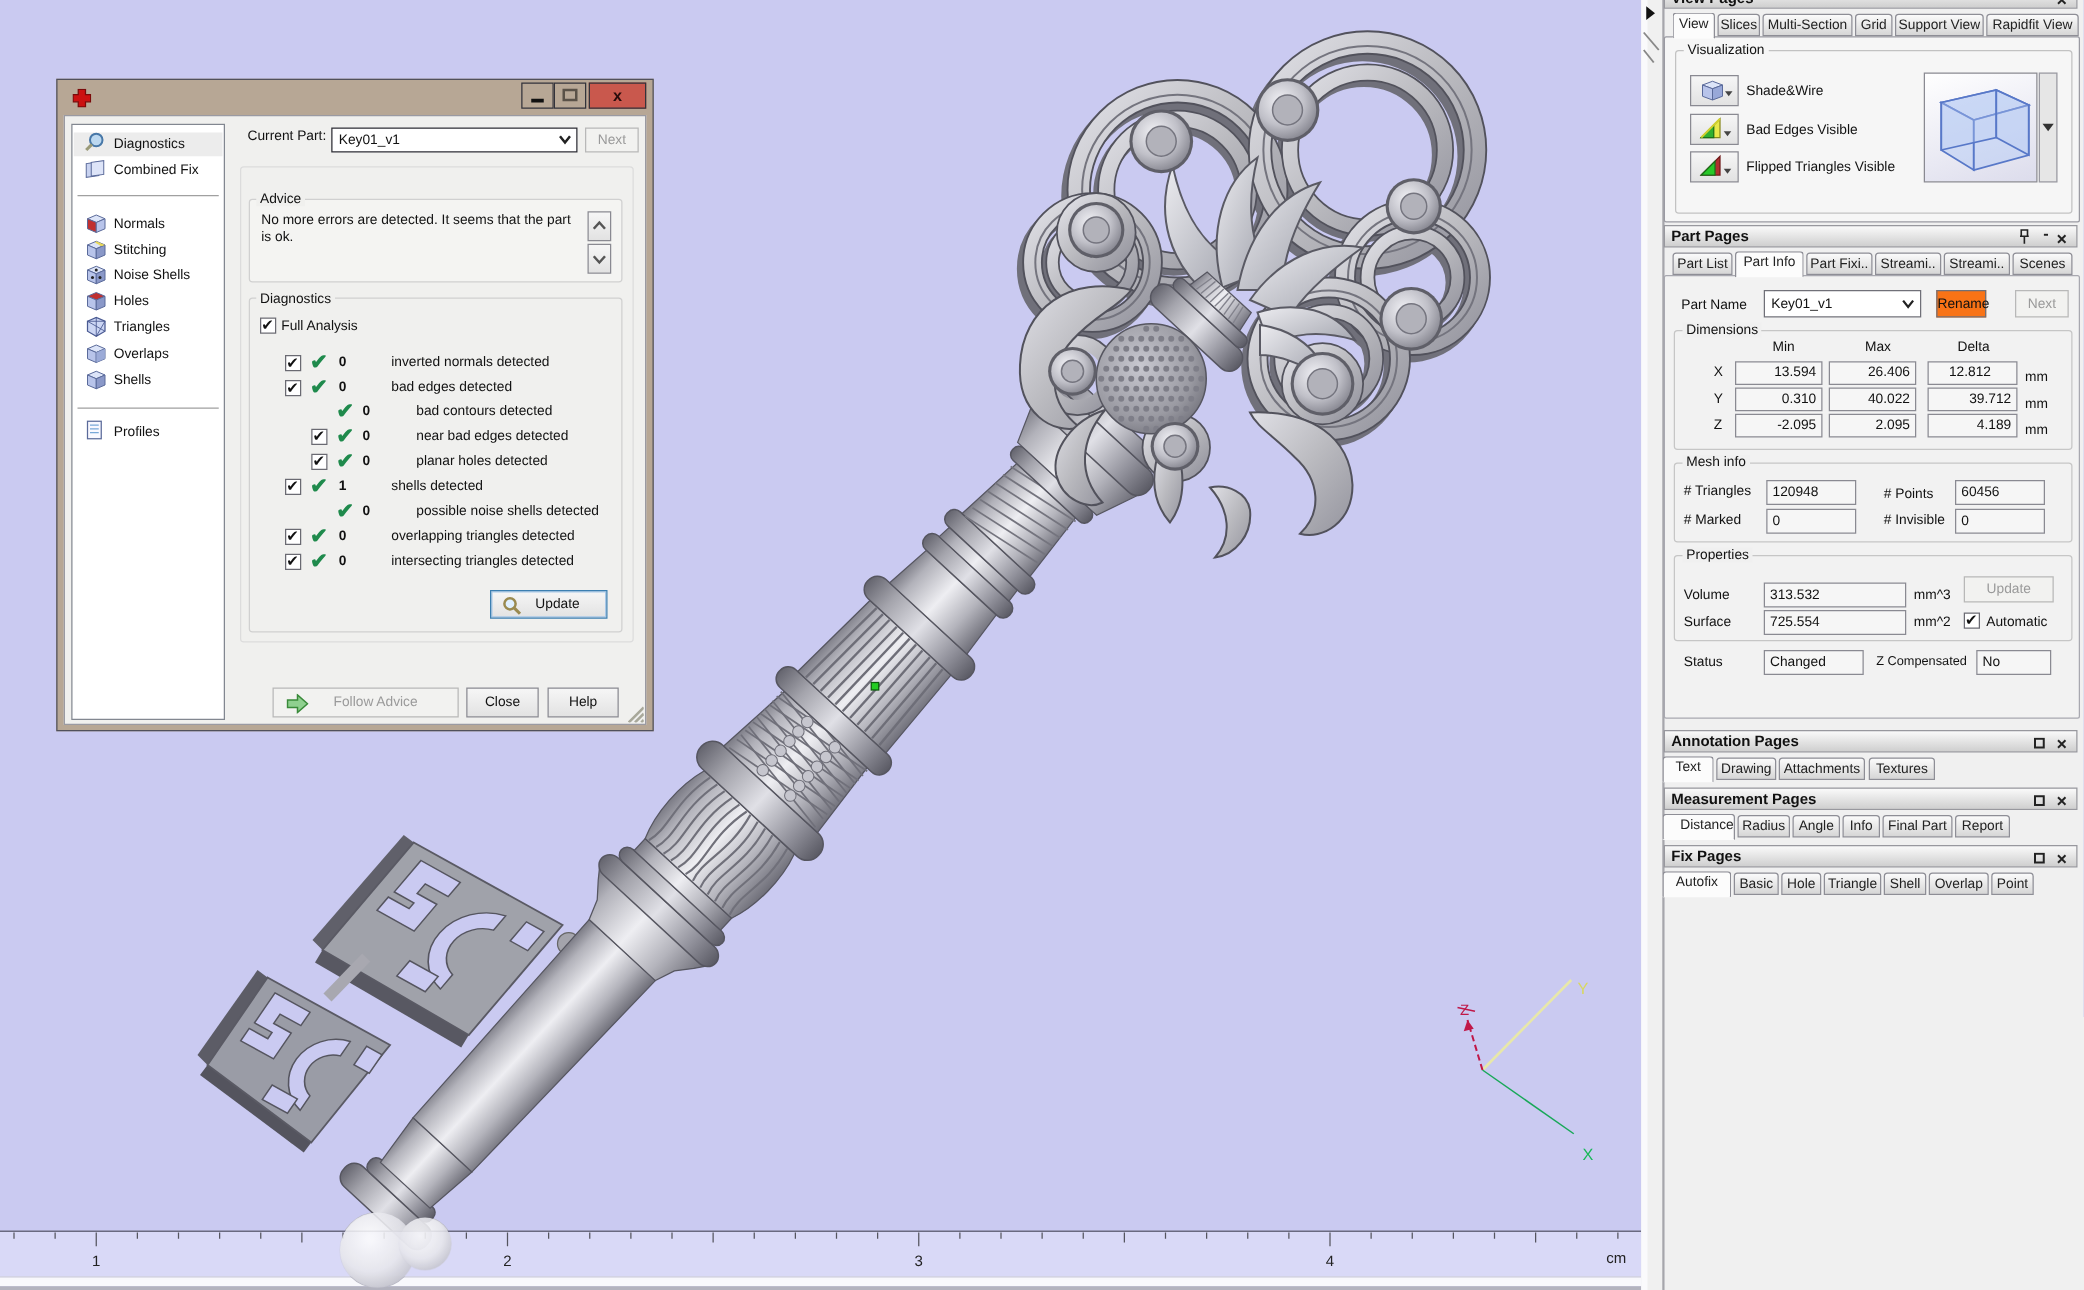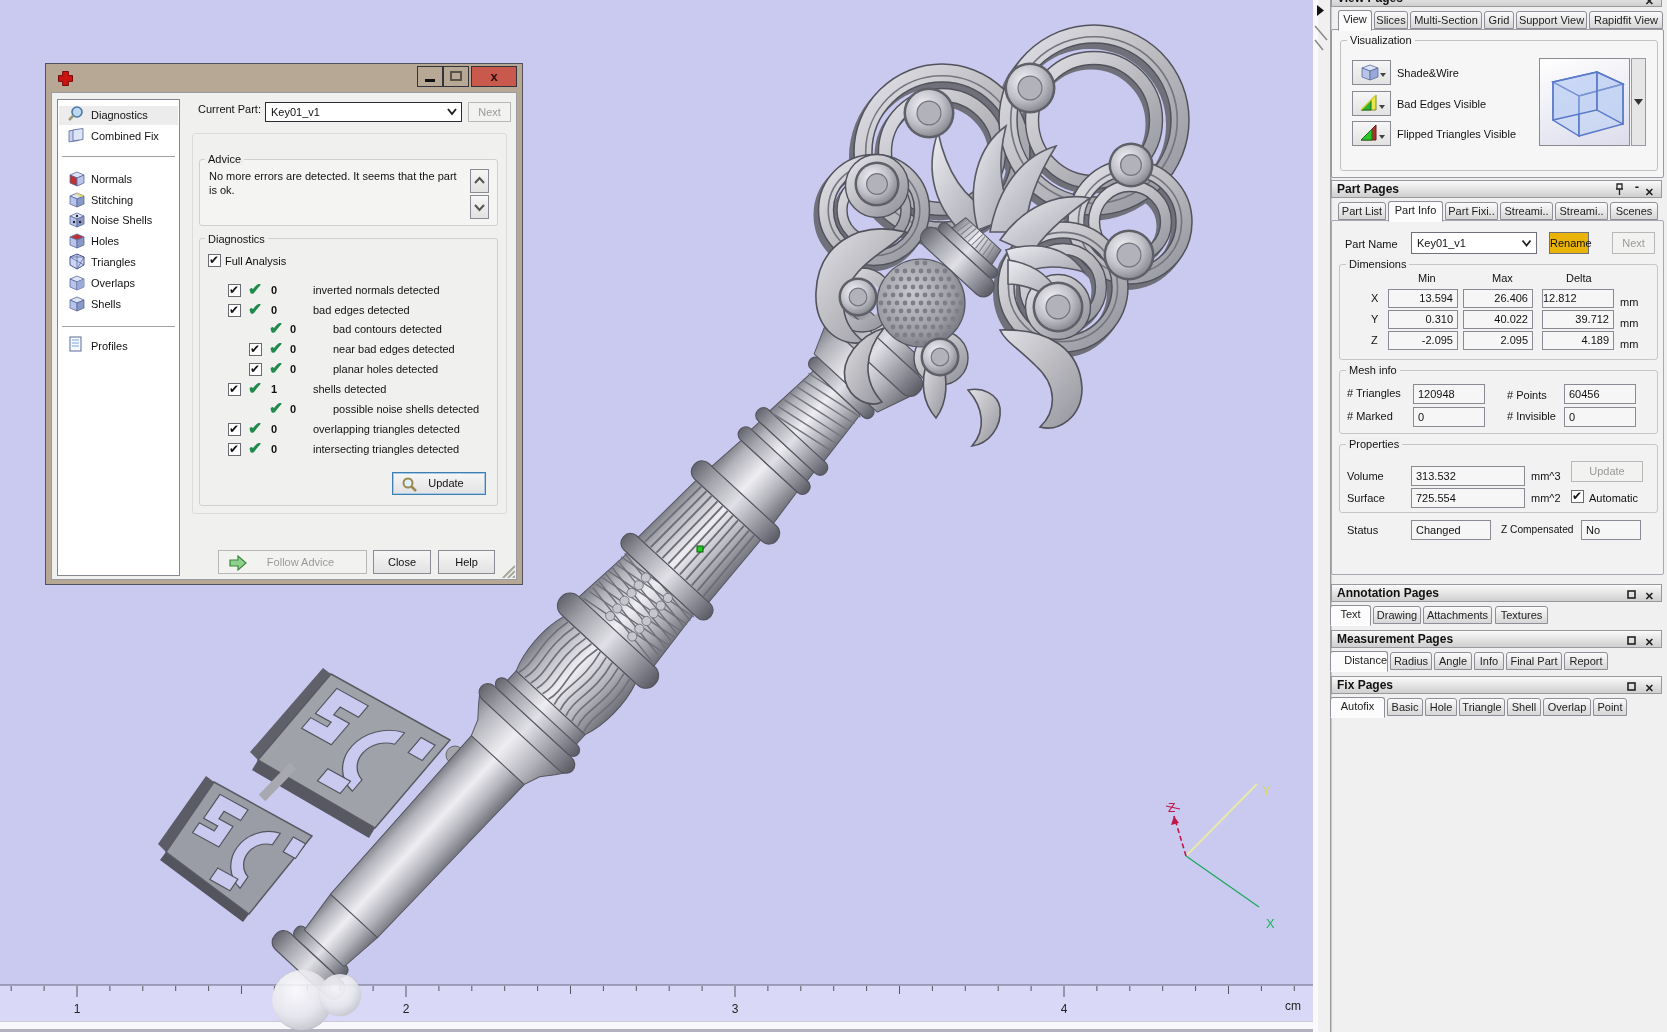--- a/index.html
+++ b/index.html
@@ -688,31 +688,31 @@
     <div class="tab" style="left:25px;top:202px;width:48px;height:18px;">Part List</div>
     <div class="tab act" style="left:75px;top:201px;width:55px;height:21px;z-index:4;">Part Info</div>
     <div class="tab" style="left:132px;top:202px;width:53px;height:18px;text-align:center;">Part Fixi..</div>
     <div class="tab" style="left:187px;top:202px;width:53px;height:18px;">Streami..</div>
     <div class="tab" style="left:242px;top:202px;width:53px;height:18px;">Streami..</div>
     <div class="tab" style="left:297px;top:202px;width:48px;height:18px;">Scenes</div>
     <div class="plabel" style="left:32px;top:238px">Part Name</div>
     <div class="field" style="left:98px;top:232px;width:126px;height:22px;line-height:20px;padding-left:5px">Key01_v1<svg class="abs" style="right:4px;top:6px" width="11" height="9">
         <path d="M1.5 1.5 L5.5 6.5 L9.5 1.5" fill="none" stroke="#222" stroke-width="1.8"></path>
       </svg></div>
-    <div class="btn" style="left:236px;top:232px;width:40px;height:22px;line-height:20px;background:#eab308;border-color:#707078">Rename</div>
+    <div class="btn" style="left:236px;top:232px;width:40px;height:22px;line-height:20px;background:#f97316;border-color:#707078">Rename</div>
     <div class="btn dis" style="left:299px;top:232px;width:43px;height:22px;line-height:20px">Next</div>
     <div class="pgroup" style="left:26px;top:264px;width:319px;height:96px"></div>
     <div class="pgrouplabel" style="left:33px;top:258px">Dimensions</div>
     <div class="plabel" style="left:105px;top:272px">Min</div>
     <div class="plabel" style="left:179px;top:272px">Max</div>
     <div class="plabel" style="left:253px;top:272px">Delta</div>
     <div class="plabel" style="left:58px;top:292px">X</div>
     <div class="pfield" style="left:75px;top:289px;width:70px;height:19px;line-height:17px;text-align:right;padding-right:4px">13.594</div>
     <div class="pfield" style="left:150px;top:289px;width:70px;height:19px;line-height:17px;text-align:right;padding-right:4px">26.406</div>
-    <div class="pfield" style="left:229px;top:289px;width:72px;height:19px;line-height:17px;text-align:left;padding-right:4px">12.812</div>
+    <div class="pfield" style="left:229px;top:289px;width:72px;height:19px;line-height:17px;text-align:center;padding-right:4px">12.812</div>
     <div class="plabel" style="left:307px;top:296px">mm</div>
     <div class="plabel" style="left:58px;top:313px">Y</div>
     <div class="pfield" style="left:75px;top:310px;width:70px;height:19px;line-height:17px;text-align:right;padding-right:4px">0.310</div>
     <div class="pfield" style="left:150px;top:310px;width:70px;height:19px;line-height:17px;text-align:right;padding-right:4px">40.022</div>
     <div class="pfield" style="left:229px;top:310px;width:72px;height:19px;line-height:17px;text-align:right;padding-right:4px">39.712</div>
     <div class="plabel" style="left:307px;top:317px">mm</div>
     <div class="plabel" style="left:58px;top:334px">Z</div>
     <div class="pfield" style="left:75px;top:331px;width:70px;height:19px;line-height:17px;text-align:right;padding-right:4px">-2.095</div>
     <div class="pfield" style="left:150px;top:331px;width:70px;height:19px;line-height:17px;text-align:right;padding-right:4px">2.095</div>
     <div class="pfield" style="left:229px;top:331px;width:72px;height:19px;line-height:17px;text-align:right;padding-right:4px">4.189</div>

